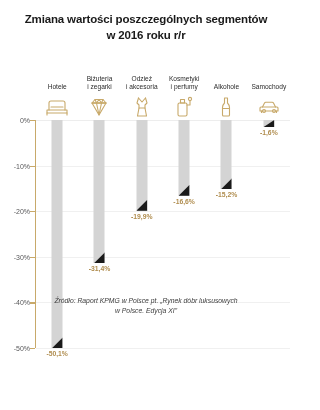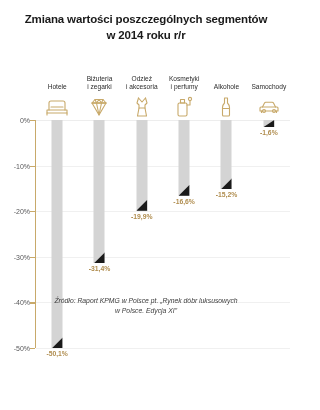--- a/index.html
+++ b/index.html
@@ -179,21 +179,21 @@
     display: block;
   }
 </style>
 </head>
 <body>
 
 <div class="chart-card">
 
   <div class="chart-title">
     <span class="t-line">Zmiana wartości poszczególnych segmentów</span>
-    <span class="t-line">w 2014 roku r/r</span>
+    <span class="t-line">w 2016 roku r/r</span>
   </div>
 
   <div class="plot-wrap">
 
     <div class="cat-band">
       <div class="cat-cell">
         <div class="cat-label">Hotele</div>
         <div class="cat-icon">
           <svg viewBox="0 0 26 26">
               <g fill="none" stroke="#c8a96a" stroke-width="1.1" stroke-linecap="round" stroke-linejoin="round">

